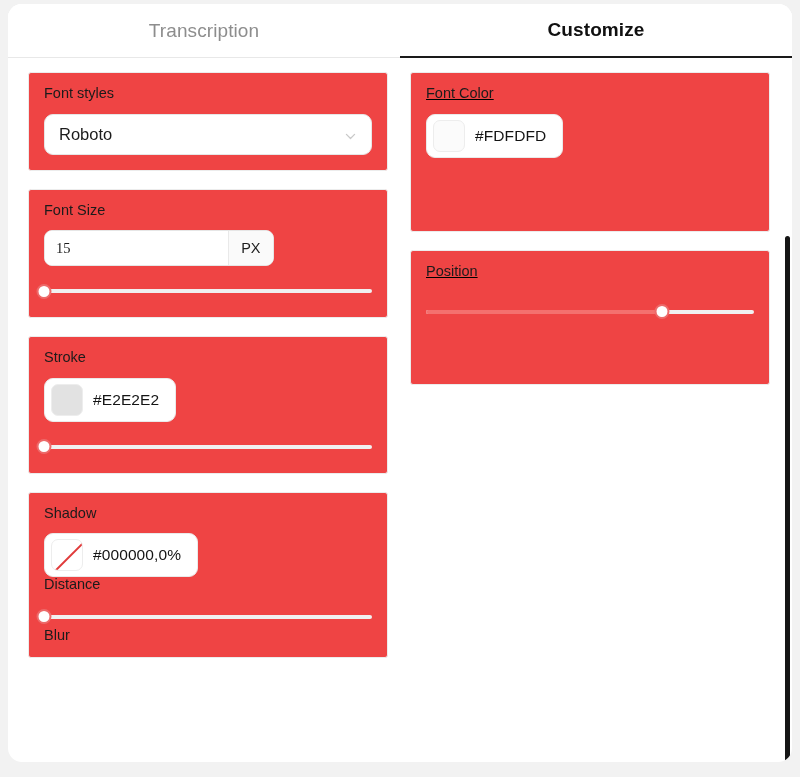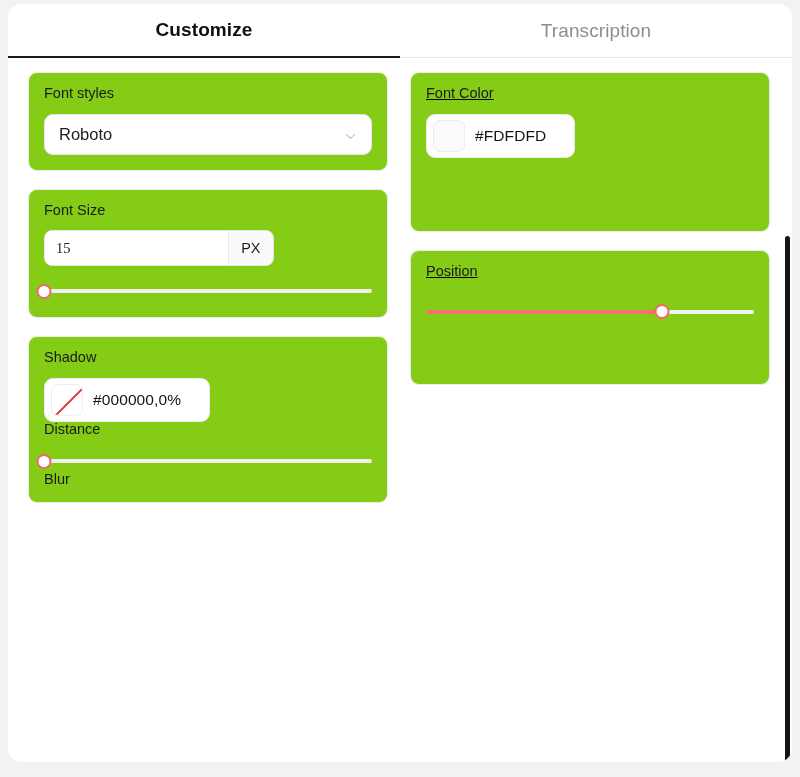--- a/index.html
+++ b/index.html
@@ -61,23 +61,23 @@
   .column {
     width: 392px;
     padding: 4px 12px 0 20px;
     display: flex;
     flex-direction: column;
     gap: 18px;
   }
   .column.right { padding: 4px 22px 0 10px; text-decoration: underline; }
 
   .card {
-    background: #84cc16;
+    background: #ef4444;
     border: 1px solid #ececec;
-    border-radius: 9px;
+    border-radius: 3px;
     padding: 13px 15px 15px 15px;
   }
   .card-title {
     font-size: 14.5px;
     color: #1b1b1b;
     margin-bottom: 13px;
     line-height: 1;
   }
 
   
@@ -154,21 +154,21 @@
   }
 
   
   .color-field {
     display: inline-flex;
     align-items: center;
     gap: 10px;
     border: 1px solid #eaeaea;
     border-radius: 9px;
     background: #fff;
-    padding: 5px 28px 5px 6px;
+    padding: 5px 16px 5px 6px;
     cursor: pointer;
   }
   .swatch {
     width: 32px; height: 32px;
     border-radius: 7px;
     border: 1px solid #ededed;
     flex: 0 0 auto;
     position: relative;
     overflow: hidden;
   }
@@ -239,25 +239,25 @@
     border-radius: 3px;
     background: #151515;
   }
 </style>
 </head>
 <body>
 
 <div class="app-window">
 
   <div class="tabbar">
+    <div class="tab inactive">
+      <span>Transcription</span>
+    </div>
     <div class="tab active">
       <span>Customize</span>
-    </div>
-    <div class="tab inactive">
-      <span>Transcription</span>
     </div>
   </div>
 
   <div class="panel-body">
 
     <div class="column left">
 
       <div class="card">
         <div class="card-title">Font styles</div>
 
@@ -280,20 +280,34 @@
           <div class="num-unit">PX</div>
         </div>
 
         <div class="slider">
           <div class="track"></div>
 
           <div class="thumb" style="left: 0%;"></div>
         </div>
       </div>
 
+      <div class="card">
+        <div class="card-title">Stroke</div>
+
+        <div class="color-field">
+          <span class="swatch" style="background: rgb(226, 226, 226);"></span>
+          <span class="color-hex">#E2E2E2</span>
+        </div>
+
+        <div class="slider">
+          <div class="track"></div>
+
+          <div class="thumb" style="left: 0%;"></div>
+        </div>
+      </div>
 
       <div class="card">
         <div class="card-title">Shadow</div>
 
         <div class="color-field">
           <span class="swatch none-diag" style="background: rgb(255, 255, 255);"></span>
           <span class="color-hex">#000000,0%</span>
         </div>
 
         <div class="sub-label">Distance</div>

